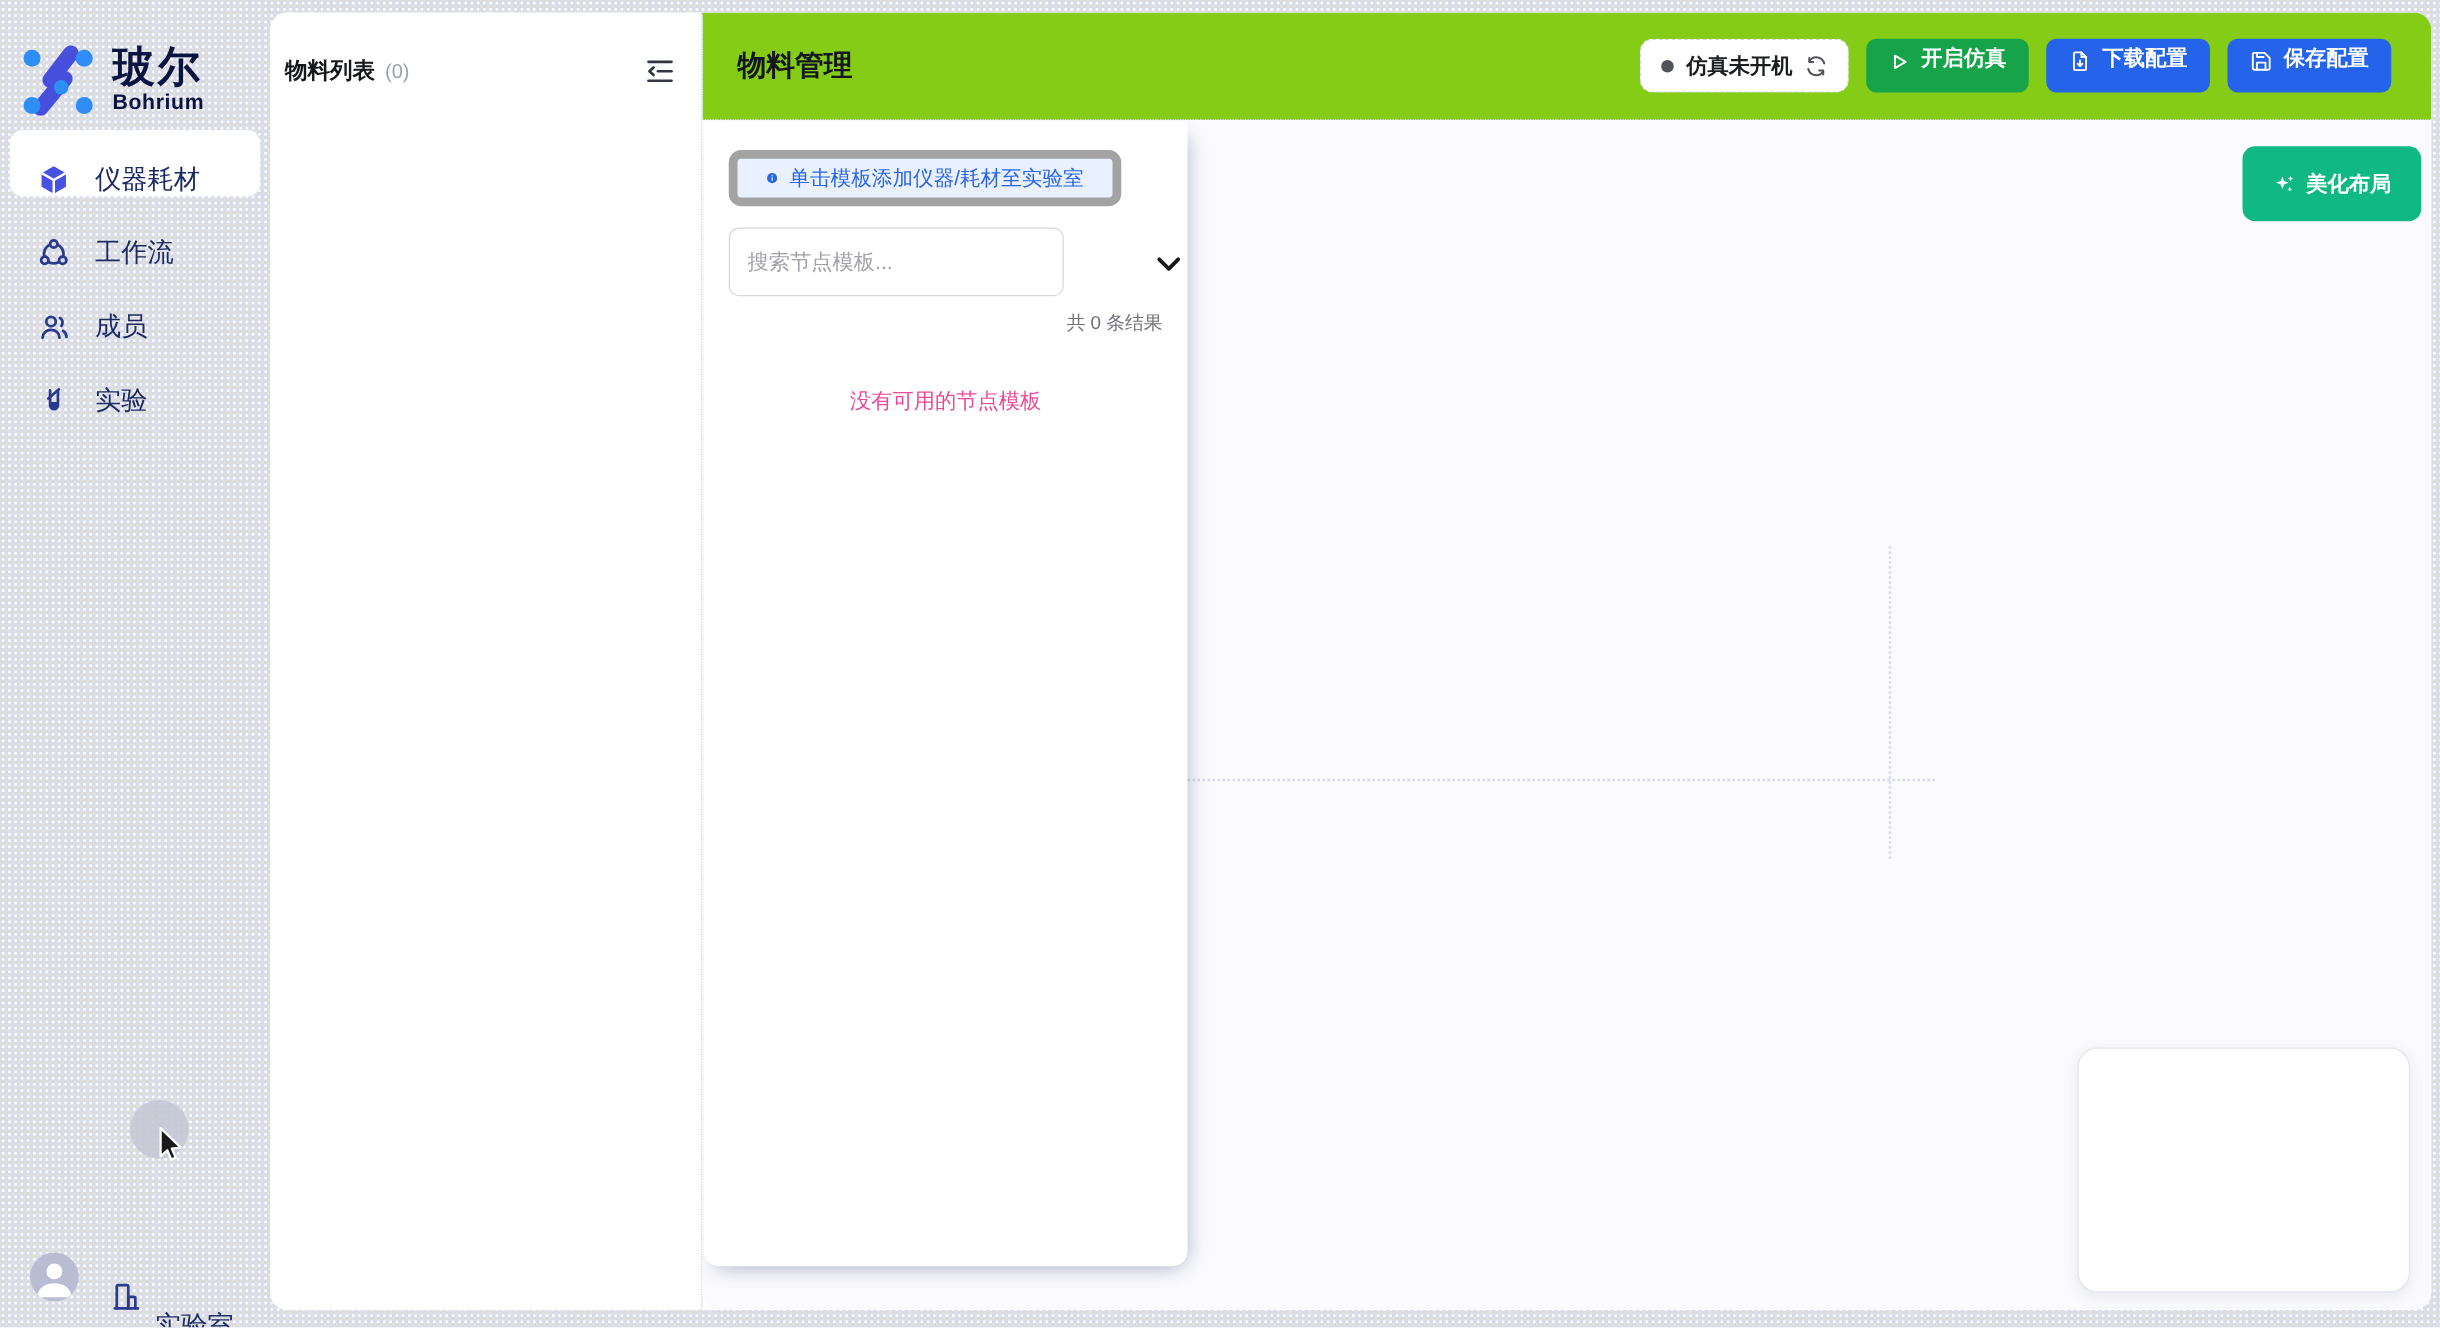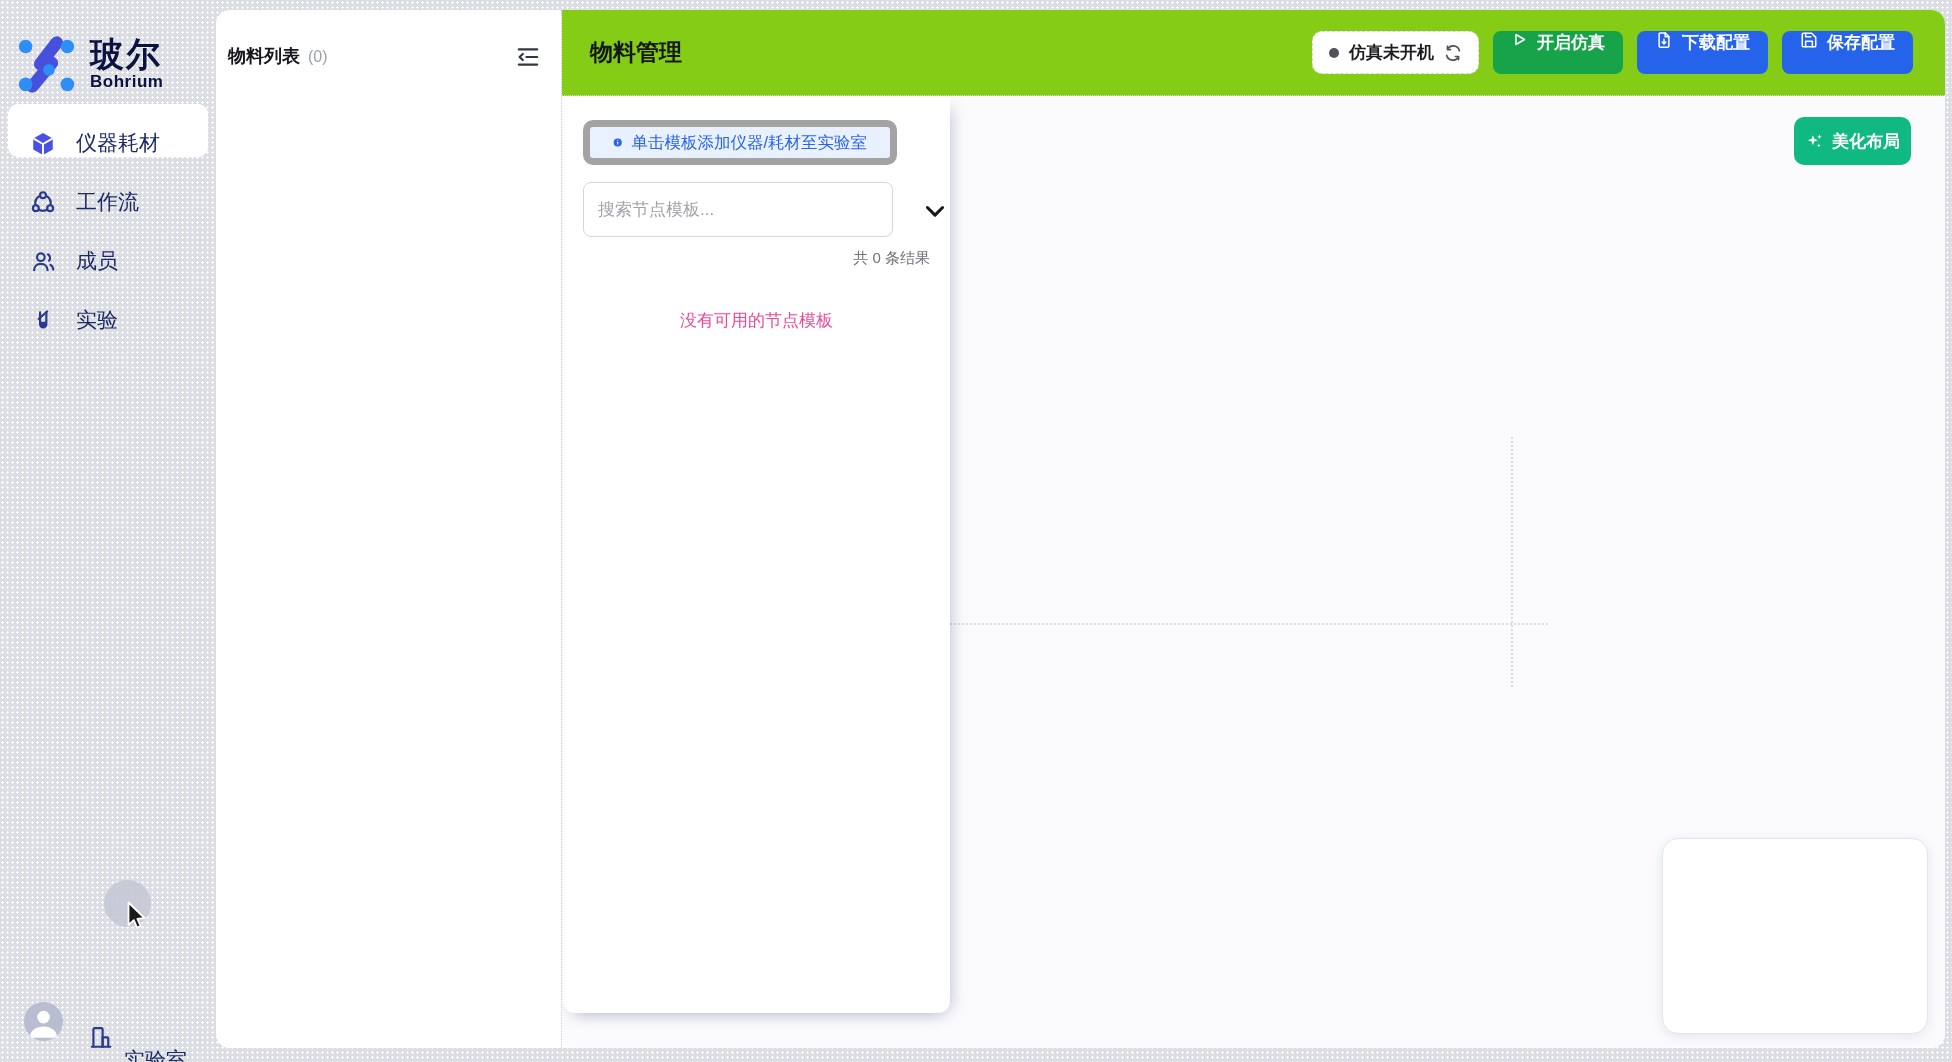--- a/index.html
+++ b/index.html
@@ -41,35 +41,35 @@
   .list-count{font-size:16px;color:#9aa1ad;}
   .collapse-btn{width:26px;height:26px;cursor:pointer;}
   
   .main{position:absolute;left:346px;top:0;right:0;bottom:0;}
   .main-header{position:absolute;left:0;top:0;right:0;height:86px;border-bottom:1px dotted #d4d6e2;box-sizing:border-box;display:flex;align-items:center;padding:0 32px 0 28px;background:#84cc16;border-radius:0 14px 0 0;}
   .main-title{font-size:23px;font-weight:bold;color:#15171d;}
   .header-actions{margin-left:auto;display:flex;align-items:center;gap:14px;}
   .status-pill{height:43px;box-sizing:border-box;border:1px dashed #d6d6de;border-radius:10px;background:#fff;display:flex;align-items:center;gap:10px;padding:0 16px;cursor:pointer;}
   .status-dot{width:10px;height:10px;border-radius:50%;background:#52525b;}
   .status-label{font-size:17px;font-weight:600;color:#1b1d22;}
-  .btn{height:43px;border:none;border-radius:8px;display:flex;align-items:flex-start;gap:9px;padding:0 18px;color:#fff;font-size:17px;font-weight:600;cursor:pointer;font-family:inherit;}
+  .btn{height:43px;border:none;border-radius:8px;display:flex;align-items:flex-end;gap:9px;padding:16px 18px;color:#fff;font-size:17px;font-weight:600;cursor:pointer;font-family:inherit;}
   .btn-green{background:#17a34a;}
   .btn-blue{background:#2563eb;}
   
   .canvas{position:absolute;left:0;top:86px;right:0;bottom:0;background:#fbfbfd;border-radius:0 0 14px 14px;overflow:hidden;}
   .guide-h{position:absolute;left:388px;top:527px;width:598px;border-top:2px dotted #ccd0e4;opacity:.75;}
   .guide-v{position:absolute;left:949px;top:341px;height:250px;border-left:2px dotted #ccd0e4;opacity:.75;}
-  .beautify-btn{position:absolute;left:1232px;top:21px;height:48px;background:#10b981;border:none;border-radius:10px;display:flex;align-items:center;gap:8px;padding:0 11px;color:#fff;font-size:17px;font-weight:600;cursor:pointer;font-family:inherit;}
+  .beautify-btn{position:absolute;left:1232px;top:21px;height:60px;background:#10b981;border:none;border-radius:10px;display:flex;align-items:center;gap:8px;padding:0 24px;color:#fff;font-size:17px;font-weight:600;cursor:pointer;font-family:inherit;}
   .minimap{position:absolute;left:1100px;top:742px;width:264px;height:194px;background:#fff;border:1px solid #e3e5ee;border-radius:16px;box-shadow:0 3px 12px rgba(70,80,120,.12);}
   
   .template-panel{position:absolute;left:1px;top:1px;width:387px;height:916px;background:#fff;border-radius:0 0 12px 12px;box-shadow:10px 4px 16px -8px rgba(80,90,140,.28),0 10px 16px -8px rgba(80,90,140,.30);}
   .hint-banner{position:absolute;left:20px;top:23px;width:314px;height:45px;box-sizing:border-box;background:#e9f1fe;border:7px solid #a3a3a3;border-radius:10px;display:flex;align-items:center;gap:9px;padding:0 23px;}
   .hint-text{font-size:16.5px;color:#2a65e8;white-space:nowrap;}
   .search-row{position:absolute;left:20px;top:85px;width:352px;}
-  .search-input{width:310px;height:55px;box-sizing:border-box;border:1.5px solid #d6d6dc;border-radius:8px;padding:0 14px;font-size:17px;color:#222;outline:none;font-family:inherit;background:#fff;}
+  .search-input{width:268px;height:55px;box-sizing:border-box;border:1.5px solid #d6d6dc;border-radius:8px;padding:0 14px;font-size:17px;color:#222;outline:none;font-family:inherit;background:#fff;}
   .search-input::placeholder{color:#a1a1aa;}
   .chevron-btn{position:absolute;left:338px;top:15px;width:28px;height:28px;cursor:pointer;}
   .result-count{position:absolute;right:20px;top:152px;font-size:15px;color:#71717a;}
   .empty-text{position:absolute;left:0;right:0;top:212px;text-align:center;font-size:17px;color:#ec4899;}
 </style>
 </head>
 <body>
 
 <div class="stage">
 

